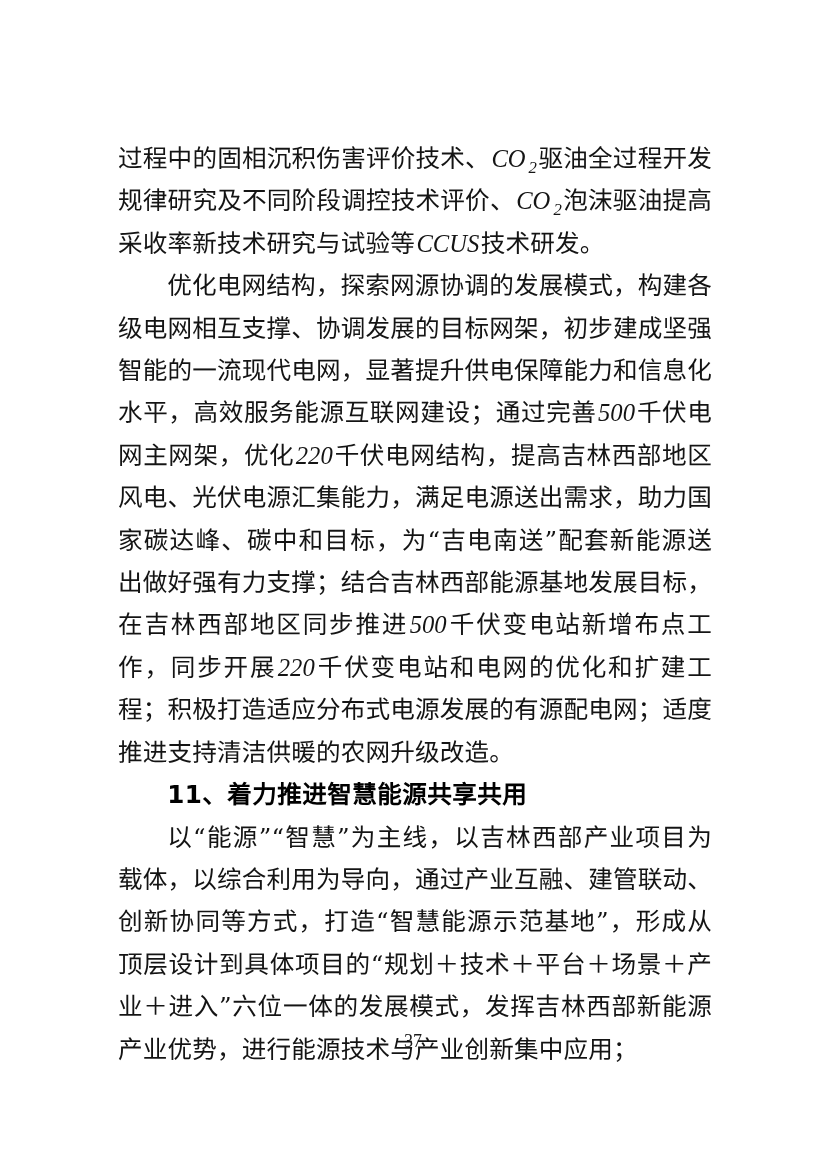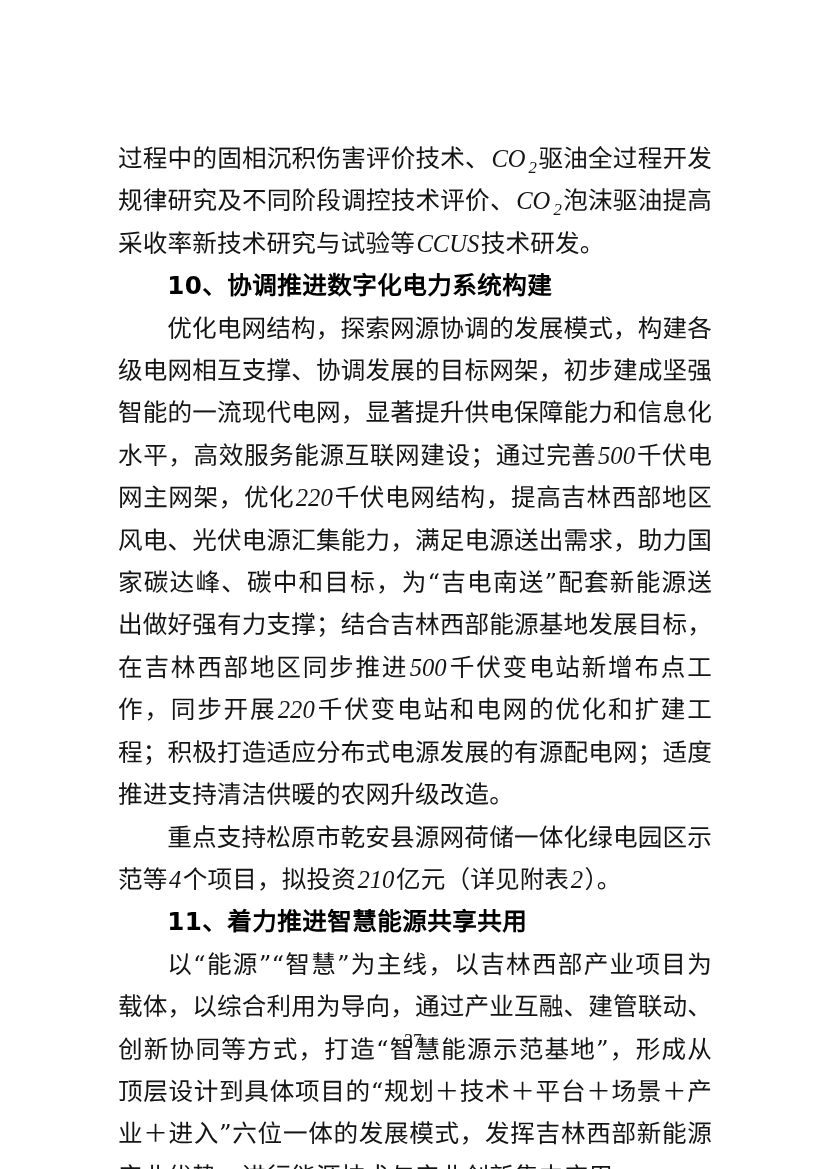--- a/index.html
+++ b/index.html
@@ -89,25 +89,23 @@
 </style>
 </head>
 <body>
 
 <div class="page">
 
   <div class="content">
 
     <p class="para">过程中的固相沉积伤害评价技术、<span class="lat">CO</span><span class="lat sub">2</span>驱油全过程开发规律研究及不同阶段调控技术评价、<span class="lat">CO</span><span class="lat sub">2</span>泡沫驱油提高采收率新技术研究与试验等<span class="lat">CCUS</span>技术研发。</p>
 
-    <h3 class="heading">10、协调推进数字化电力系统构建</h3>
 
     <p class="para indent">优化电网结构，探索网源协调的发展模式，构建各级电网相互支撑、协调发展的目标网架，初步建成坚强智能的一流现代电网，显著提升供电保障能力和信息化水平，高效服务能源互联网建设；通过完善<span class="lat">500</span>千伏电网主网架，优化<span class="lat">220</span>千伏电网结构，提高吉林西部地区风电、光伏电源汇集能力，满足电源送出需求，助力国家碳达峰、碳中和目标，为“吉电南送”配套新能源送出做好强有力支撑；结合吉林西部能源基地发展目标，在吉林西部地区同步推进<span class="lat">500</span>千伏变电站新增布点工作，同步开展<span class="lat">220</span>千伏变电站和电网的优化和扩建工程；积极打造适应分布式电源发展的有源配电网；适度推进支持清洁供暖的农网升级改造。</p>
 
-    <p class="para indent">重点支持松原市乾安县源网荷储一体化绿电园区示范等<span class="lat">4</span>个项目，拟投资<span class="lat">210</span>亿元（详见附表<span class="lat">2</span>）。</p>
 
     <h3 class="heading">11、着力推进智慧能源共享共用</h3>
 
     <p class="para indent">以“能源”“智慧”为主线，以吉林西部产业项目为载体，以综合利用为导向，通过产业互融、建管联动、创新协同等方式，打造“智慧能源示范基地”，形成从顶层设计到具体项目的“规划＋技术＋平台＋场景＋产业＋进入”六位一体的发展模式，发挥吉林西部新能源产业优势，进行能源技术与产业创新集中应用；</p>
 
   </div>
 
   <div class="page-number">37</div>
 
 </div>

